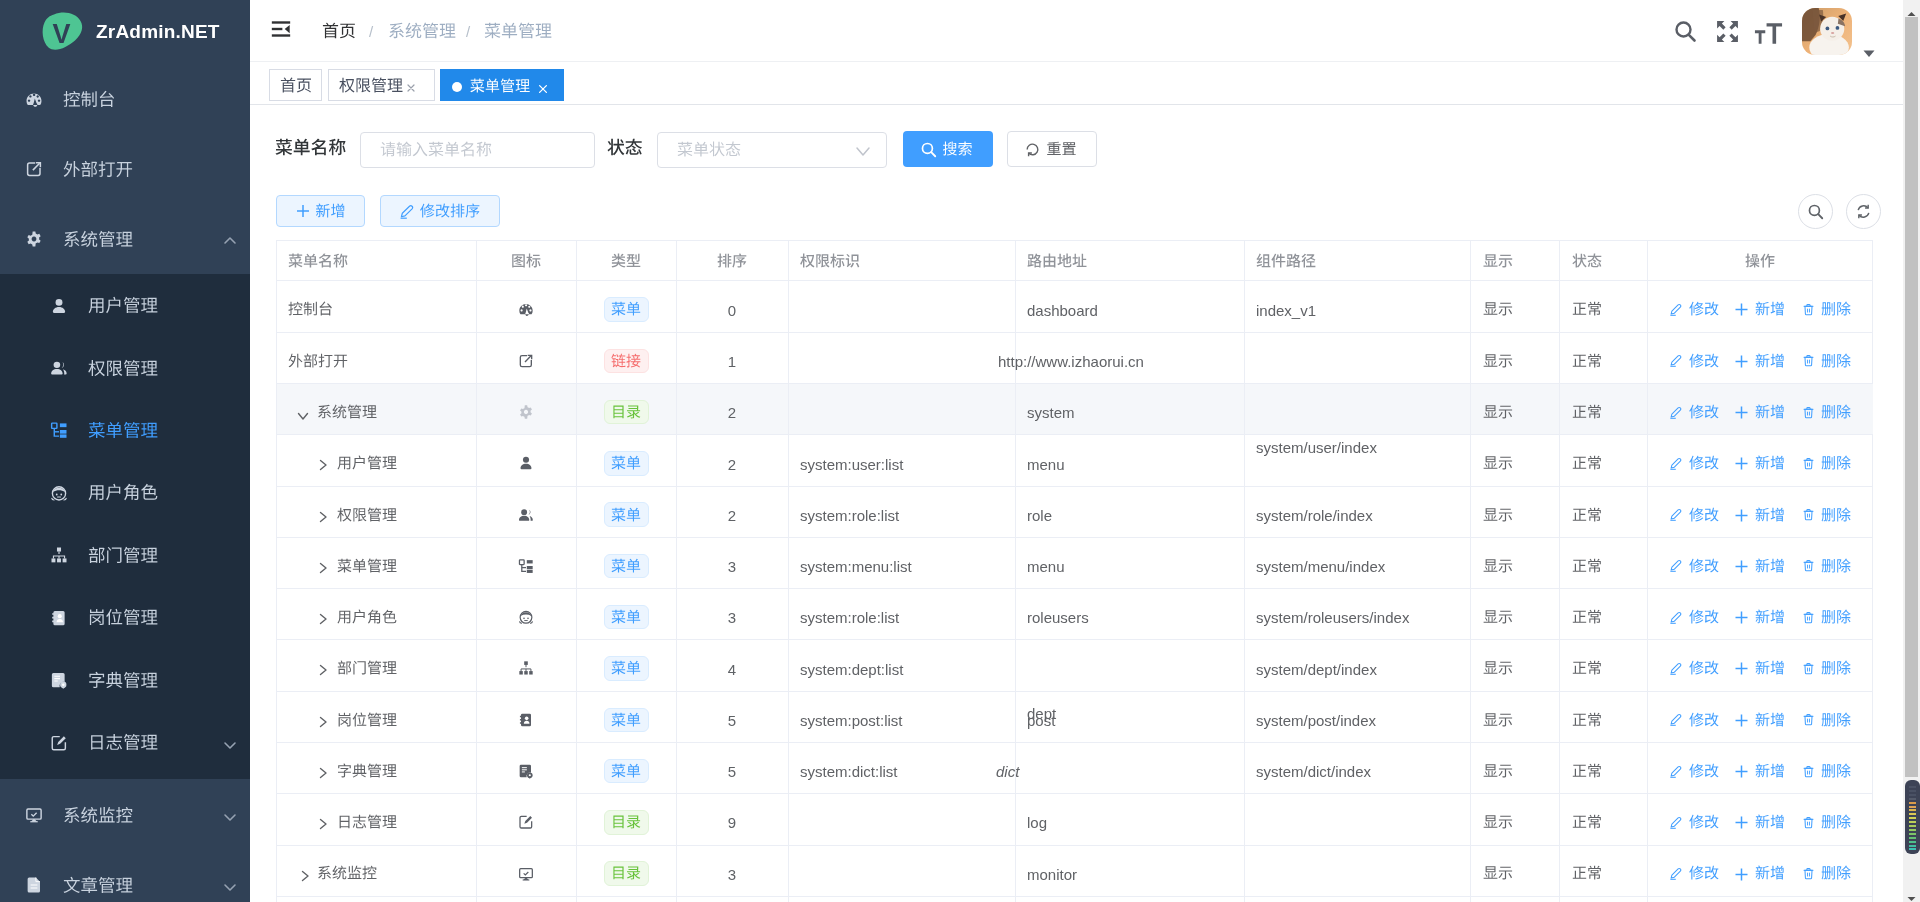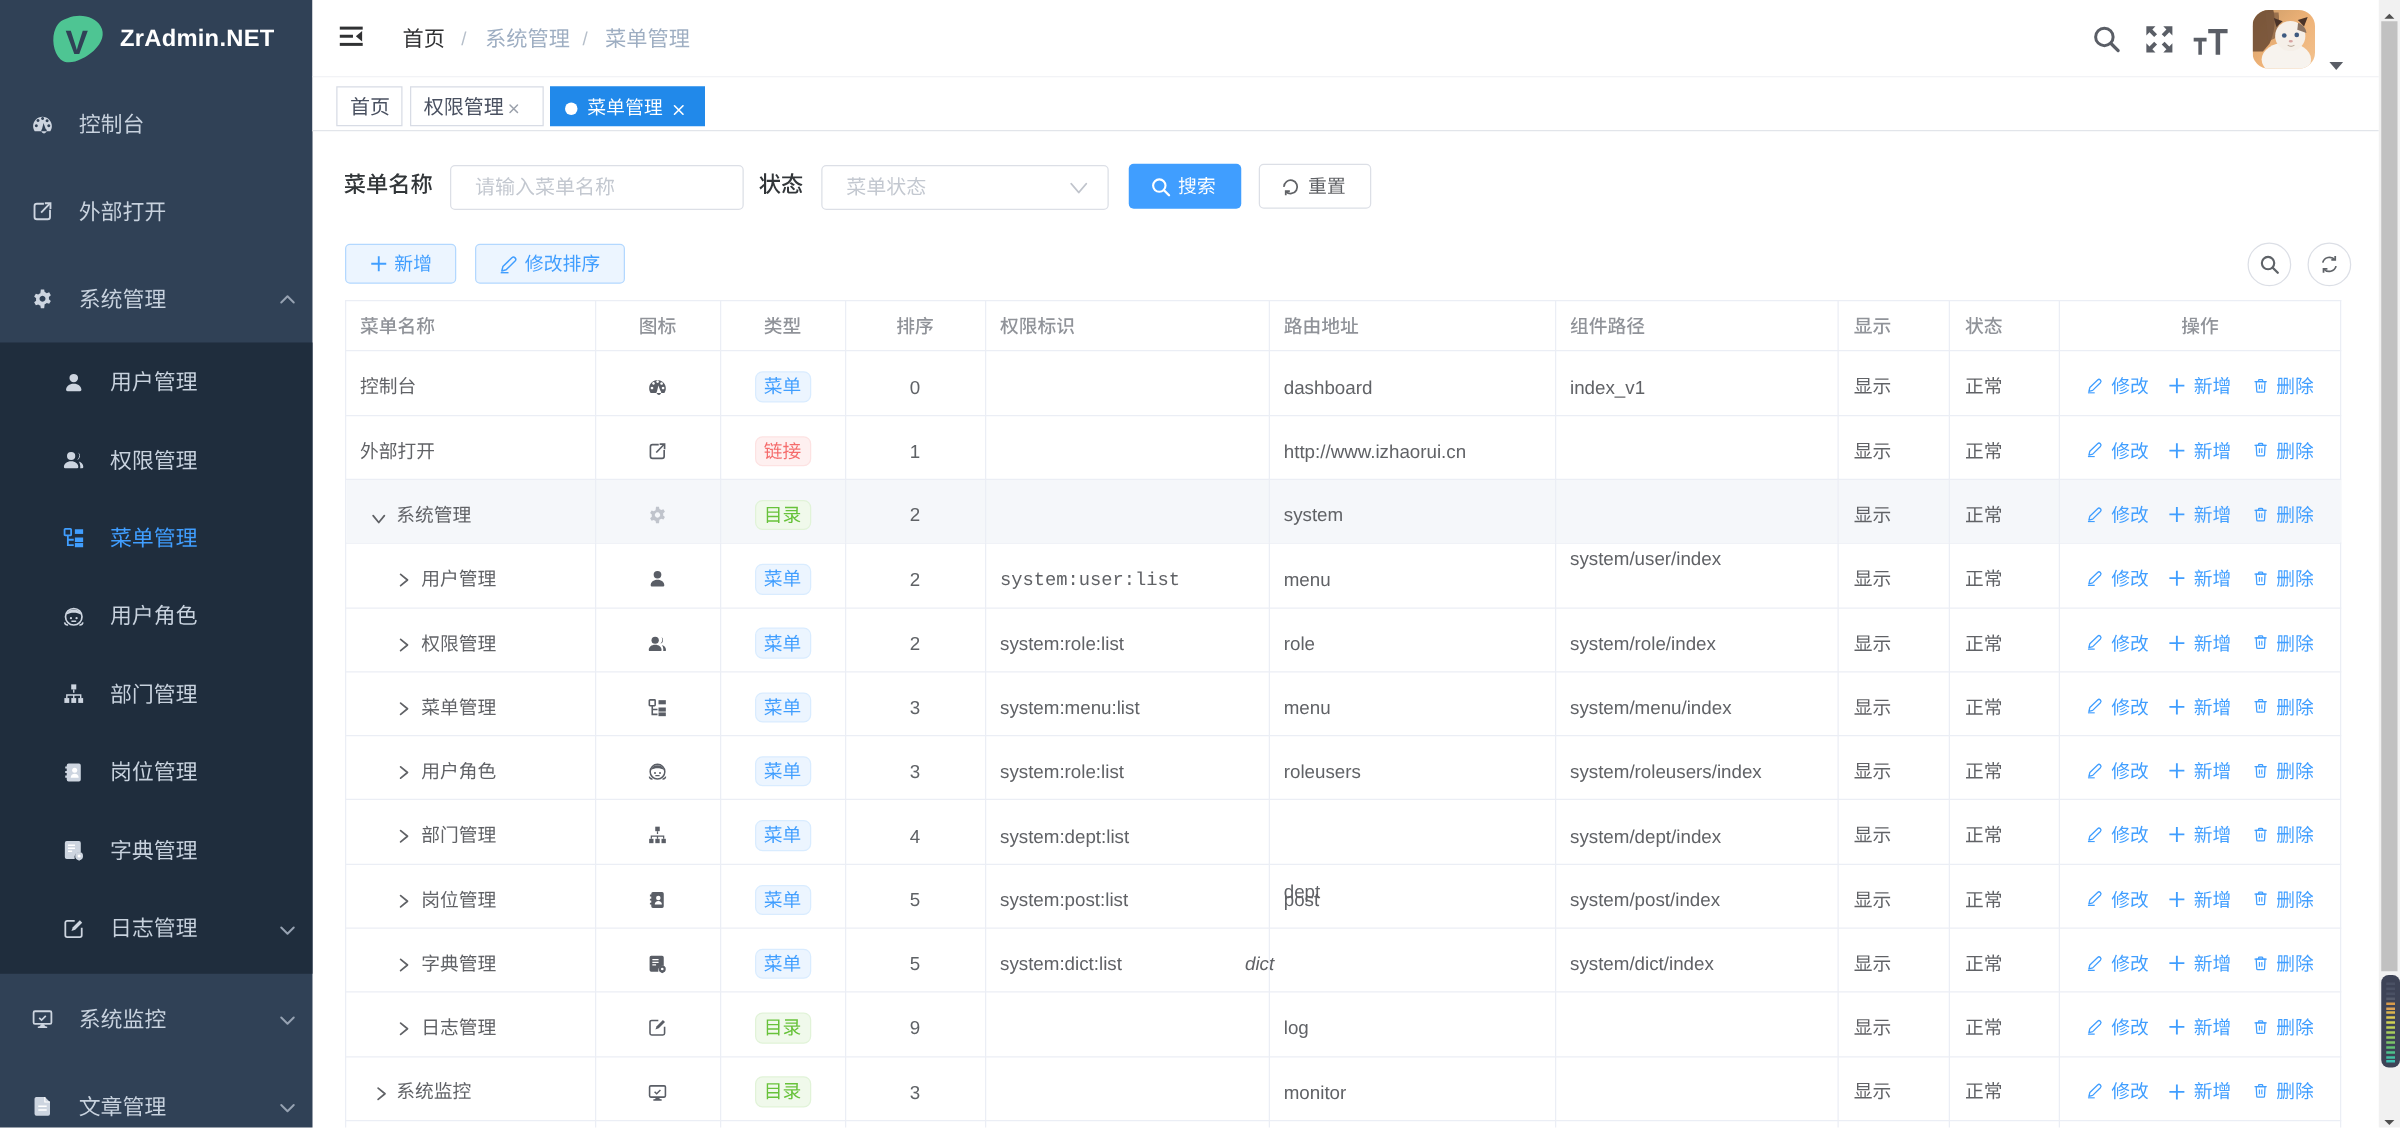--- a/index.html
+++ b/index.html
@@ -484,21 +484,21 @@
       <path d="M10.5 13.5 L19.5 4.2" fill="none" stroke="#5a5e66" stroke-width="2"></path>
       <path d="M14.5 3.5 H20.5 V9.5" fill="none" stroke="#5a5e66" stroke-width="2"></path>
     </svg></div>
 <div class="abs" style="left:603.5px;top:348.5px;width:45px;height:24.5px;background:#fef0f0;border:1px solid #fde2e2;border-radius:6px;"></div>
 <div style="position:absolute;left:611px;top:352.6px;">
     <svg class="t" width="30" height="16" viewBox="0 -13.20 30 15.90">
       <path transform="translate(0,0.00)" d="M5.3 -11.7C5.7 -10.9 6.2 -9.8 6.4 -9.0L7.4 -9.4C7.2 -10.1 6.7 -11.2 6.2 -12.0ZM2.1 -12.6C1.7 -11.2 1.1 -9.8 0.4 -8.8C0.6 -8.6 0.9 -8.1 1.0 -7.8C1.4 -8.4 1.8 -9.1 2.2 -9.9H5.1V-10.9H2.6C2.8 -11.4 2.9 -11.8 3.0 -12.3ZM0.7 -5.0V-4.0H2.4V-1.2C2.4 -0.5 1.9 0.0 1.7 0.2C1.9 0.4 2.2 0.8 2.3 1.0C2.5 0.8 2.8 0.5 5.1 -1.1C5.0 -1.3 4.8 -1.7 4.8 -2.0L3.4 -1.1V-4.0H5.1V-5.0H3.4V-7.1H4.8V-8.1H1.2V-7.1H2.4V-5.0ZM7.8 -4.4V-3.4H10.7V-0.8H11.7V-3.4H14.2V-4.4H11.7V-6.4H13.9L13.9 -7.3H11.7V-9.1H10.7V-7.3H9.1C9.5 -8.1 9.9 -8.9 10.2 -9.8H14.3V-10.8H10.6C10.8 -11.4 10.9 -11.9 11.1 -12.4L10.0 -12.6C9.9 -12.0 9.7 -11.4 9.5 -10.8H7.7V-9.8H9.2C8.9 -9.0 8.7 -8.4 8.5 -8.1C8.3 -7.6 8.1 -7.2 7.8 -7.1C7.9 -6.9 8.1 -6.4 8.2 -6.1C8.3 -6.3 8.8 -6.4 9.3 -6.4H10.7V-4.4ZM7.3 -7.3H4.8V-6.2H6.3V-1.4C5.7 -1.1 5.1 -0.6 4.5 0.0L5.2 1.1C5.8 0.2 6.5 -0.6 6.9 -0.6C7.2 -0.6 7.6 -0.2 8.1 0.2C8.9 0.7 9.8 0.9 11.1 0.9C12.0 0.9 13.5 0.8 14.3 0.8C14.3 0.5 14.5 -0.1 14.6 -0.4C13.6 -0.2 12.0 -0.2 11.1 -0.2C9.9 -0.2 9.0 -0.3 8.3 -0.8C7.9 -1.1 7.6 -1.3 7.3 -1.4Z M21.8 -9.5C22.3 -8.9 22.7 -8.1 22.9 -7.6L23.8 -8.0C23.6 -8.5 23.1 -9.3 22.7 -9.9ZM17.4 -12.6V-9.6H15.6V-8.5H17.4V-5.2C16.6 -5.0 16.0 -4.8 15.4 -4.6L15.7 -3.5L17.4 -4.1V-0.1C17.4 0.1 17.3 0.1 17.1 0.1C17.0 0.1 16.4 0.1 15.9 0.1C16.0 0.4 16.1 0.9 16.2 1.2C17.0 1.2 17.6 1.1 17.9 0.9C18.3 0.8 18.4 0.5 18.4 -0.1V-4.4L19.9 -4.9L19.8 -6.0L18.4 -5.5V-8.5H19.9V-9.6H18.4V-12.6ZM23.5 -12.3C23.8 -11.9 24.0 -11.5 24.2 -11.0H20.7V-10.0H28.9V-11.0H25.4C25.2 -11.5 24.9 -12.0 24.6 -12.5ZM26.5 -9.9C26.3 -9.2 25.7 -8.2 25.3 -7.5H20.2V-6.5H29.3V-7.5H26.4C26.8 -8.1 27.2 -8.9 27.6 -9.6ZM26.5 -3.9C26.2 -3.0 25.7 -2.2 25.1 -1.6C24.2 -2.0 23.4 -2.3 22.6 -2.5C22.8 -2.9 23.2 -3.4 23.5 -3.9ZM21.0 -2.0C22.0 -1.7 23.1 -1.4 24.1 -0.9C23.0 -0.3 21.6 0.0 19.8 0.2C20.0 0.4 20.2 0.9 20.3 1.2C22.4 0.9 24.1 0.4 25.2 -0.4C26.5 0.1 27.6 0.7 28.3 1.2L29.0 0.4C28.3 -0.1 27.3 -0.7 26.1 -1.2C26.8 -1.9 27.3 -2.8 27.6 -3.9H29.4V-4.9H24.0C24.3 -5.4 24.5 -5.8 24.7 -6.3L23.6 -6.5C23.4 -6.0 23.2 -5.4 22.9 -4.9H20.0V-3.9H22.3C21.9 -3.2 21.4 -2.6 21.0 -2.0Z" fill="#f56c6c"></path>
     </svg>
   </div>
 <div class="lat" style="left:676px;top:353.9px;width:112px;text-align:center;color:#5f6266;">1</div>
-<div class="lat" style="left:1027px;top:353.9px;">http://www.izhaorui.cn</div>
+<div class="lat" style="left:998px;top:353.9px;">http://www.izhaorui.cn</div>
 <div style="position:absolute;left:1483px;top:352.6px;">
     <svg class="t" width="30" height="16" viewBox="0 -13.20 30 15.90">
       <path transform="translate(0,0.00)" d="M3.7 -8.5H11.4V-7.0H3.7ZM3.7 -11.0H11.4V-9.4H3.7ZM2.6 -11.9V-6.1H12.5V-11.9ZM12.3 -5.0C11.8 -4.0 10.9 -2.7 10.2 -1.9L11.1 -1.5C11.8 -2.3 12.6 -3.4 13.3 -4.5ZM1.9 -4.5C2.5 -3.5 3.2 -2.2 3.5 -1.4L4.5 -1.8C4.1 -2.6 3.4 -3.9 2.7 -4.8ZM8.6 -5.5V-0.6H6.3V-5.5H5.3V-0.6H0.6V0.5H14.4V-0.6H9.6V-5.5Z M18.5 -5.3C17.9 -3.6 16.8 -1.9 15.5 -0.8C15.8 -0.7 16.3 -0.4 16.6 -0.2C17.7 -1.3 18.9 -3.1 19.7 -5.0ZM25.3 -4.8C26.3 -3.4 27.5 -1.4 27.9 -0.1L29.0 -0.7C28.6 -1.9 27.4 -3.8 26.3 -5.2ZM17.2 -11.5V-10.4H27.8V-11.5ZM15.9 -7.8V-6.7H21.9V-0.3C21.9 -0.0 21.8 0.0 21.6 0.0C21.3 0.0 20.3 0.0 19.3 0.0C19.4 0.3 19.6 0.8 19.7 1.2C21.0 1.2 21.9 1.2 22.4 1.0C22.9 0.8 23.1 0.5 23.1 -0.3V-6.7H29.1V-7.8Z" fill="#606266"></path>
     </svg>
   </div>
 <div style="position:absolute;left:1572px;top:352.6px;">
     <svg class="t" width="30" height="16" viewBox="0 -13.20 30 15.90">
       <path transform="translate(0,0.00)" d="M2.8 -7.6V-0.6H0.8V0.5H14.2V-0.6H8.5V-5.3H13.2V-6.4H8.5V-10.4H13.8V-11.5H1.3V-10.4H7.3V-0.6H4.0V-7.6Z M19.7 -7.4H25.4V-5.9H19.7ZM17.3 -3.8V0.5H18.4V-2.8H22.1V1.2H23.3V-2.8H26.8V-0.7C26.8 -0.5 26.7 -0.4 26.5 -0.4C26.2 -0.4 25.4 -0.4 24.5 -0.4C24.7 -0.1 24.9 0.3 24.9 0.6C26.1 0.6 26.8 0.6 27.3 0.4C27.8 0.3 27.9 -0.1 27.9 -0.6V-3.8H23.3V-5.0H26.5V-8.2H18.6V-5.0H22.1V-3.8ZM17.5 -12.0C18.0 -11.5 18.5 -10.8 18.7 -10.3H16.3V-7.0H17.4V-9.3H27.7V-7.0H28.8V-10.3H23.2V-12.6H22.0V-10.3H18.9L19.8 -10.7C19.5 -11.2 19.0 -11.9 18.5 -12.5ZM26.4 -12.5C26.1 -11.9 25.6 -11.1 25.2 -10.7L26.1 -10.3C26.5 -10.7 27.1 -11.4 27.6 -12.1Z" fill="#606266"></path>
     </svg>
   </div>
@@ -599,21 +599,21 @@
       <ellipse cx="12" cy="7.2" rx="4.6" ry="4.4" fill="#5a5e66"></ellipse>
       <path d="M12 13.2 c-4.8 0 -8.2 2.9 -8.2 6.6 a1.5 1.5 0 0 0 1.5 1.5 h13.4 a1.5 1.5 0 0 0 1.5 -1.5 c0 -3.7 -3.4 -6.6 -8.2 -6.6 Z" fill="#5a5e66"></path>
     </svg></div>
 <div class="abs" style="left:603.5px;top:451.1px;width:45px;height:24.5px;background:#ecf5ff;border:1px solid #d9ecff;border-radius:6px;"></div>
 <div style="position:absolute;left:611px;top:455.2px;">
     <svg class="t" width="30" height="16" viewBox="0 -13.20 30 15.90">
       <path transform="translate(0,0.00)" d="M12.2 -9.7C9.7 -9.1 5.1 -8.8 1.4 -8.7C1.5 -8.4 1.6 -8.0 1.6 -7.7C5.5 -7.8 10.1 -8.1 13.1 -8.8ZM2.0 -6.9C2.6 -6.3 3.2 -5.3 3.4 -4.7L4.4 -5.1C4.2 -5.7 3.6 -6.7 3.0 -7.3ZM6.2 -7.3C6.6 -6.7 7.0 -5.8 7.1 -5.2L8.1 -5.6C8.0 -6.1 7.6 -7.0 7.2 -7.6ZM12.1 -7.9C11.7 -7.0 11.0 -5.7 10.4 -5.0L11.3 -4.6C11.9 -5.3 12.6 -6.5 13.2 -7.5ZM9.4 -12.6V-11.5H5.5V-12.6H4.4V-11.5H0.9V-10.5H4.4V-9.3H5.5V-10.5H9.4V-9.5H10.6V-10.5H14.1V-11.5H10.6V-12.6ZM6.9 -5.1V-4.0H0.9V-2.9H5.9C4.5 -1.7 2.4 -0.6 0.5 -0.1C0.8 0.2 1.1 0.6 1.3 0.9C3.3 0.2 5.4 -1.1 6.9 -2.6V1.2H8.1V-2.6C9.4 -1.1 11.6 0.2 13.7 0.8C13.8 0.5 14.2 0.1 14.4 -0.2C12.4 -0.7 10.3 -1.7 9.0 -2.9H14.2V-4.0H8.1V-5.1Z M18.3 -6.6H21.9V-4.9H18.3ZM23.0 -6.6H26.8V-4.9H23.0ZM18.3 -9.0H21.9V-7.5H18.3ZM23.0 -9.0H26.8V-7.5H23.0ZM25.6 -12.5C25.3 -11.8 24.7 -10.7 24.1 -10.0H20.5L21.1 -10.3C20.8 -10.9 20.1 -11.9 19.5 -12.5L18.5 -12.1C19.1 -11.5 19.7 -10.6 20.0 -10.0H17.2V-4.0H21.9V-2.5H15.8V-1.5H21.9V1.2H23.0V-1.5H29.2V-2.5H23.0V-4.0H27.9V-10.0H25.4C25.9 -10.6 26.4 -11.4 26.9 -12.1Z" fill="#409eff"></path>
     </svg>
   </div>
 <div class="lat" style="left:676px;top:456.5px;width:112px;text-align:center;color:#5f6266;">2</div>
-<div class="lat" style="left:800px;top:456.5px;font-family:Liberation Mono, monospace;">system:user:list</div>
+<div class="lat" style="left:800px;top:456.5px;">system:user:list</div>
 <div class="lat" style="left:1027px;top:456.5px;">menu</div>
 <div class="lat" style="left:1256px;top:440px;">system/user/index</div>
 <div style="position:absolute;left:1483px;top:455.2px;">
     <svg class="t" width="30" height="16" viewBox="0 -13.20 30 15.90">
       <path transform="translate(0,0.00)" d="M3.7 -8.5H11.4V-7.0H3.7ZM3.7 -11.0H11.4V-9.4H3.7ZM2.6 -11.9V-6.1H12.5V-11.9ZM12.3 -5.0C11.8 -4.0 10.9 -2.7 10.2 -1.9L11.1 -1.5C11.8 -2.3 12.6 -3.4 13.3 -4.5ZM1.9 -4.5C2.5 -3.5 3.2 -2.2 3.5 -1.4L4.5 -1.8C4.1 -2.6 3.4 -3.9 2.7 -4.8ZM8.6 -5.5V-0.6H6.3V-5.5H5.3V-0.6H0.6V0.5H14.4V-0.6H9.6V-5.5Z M18.5 -5.3C17.9 -3.6 16.8 -1.9 15.5 -0.8C15.8 -0.7 16.3 -0.4 16.6 -0.2C17.7 -1.3 18.9 -3.1 19.7 -5.0ZM25.3 -4.8C26.3 -3.4 27.5 -1.4 27.9 -0.1L29.0 -0.7C28.6 -1.9 27.4 -3.8 26.3 -5.2ZM17.2 -11.5V-10.4H27.8V-11.5ZM15.9 -7.8V-6.7H21.9V-0.3C21.9 -0.0 21.8 0.0 21.6 0.0C21.3 0.0 20.3 0.0 19.3 0.0C19.4 0.3 19.6 0.8 19.7 1.2C21.0 1.2 21.9 1.2 22.4 1.0C22.9 0.8 23.1 0.5 23.1 -0.3V-6.7H29.1V-7.8Z" fill="#606266"></path>
     </svg>
   </div>
 <div style="position:absolute;left:1572px;top:455.2px;">
     <svg class="t" width="30" height="16" viewBox="0 -13.20 30 15.90">
       <path transform="translate(0,0.00)" d="M2.8 -7.6V-0.6H0.8V0.5H14.2V-0.6H8.5V-5.3H13.2V-6.4H8.5V-10.4H13.8V-11.5H1.3V-10.4H7.3V-0.6H4.0V-7.6Z M19.7 -7.4H25.4V-5.9H19.7ZM17.3 -3.8V0.5H18.4V-2.8H22.1V1.2H23.3V-2.8H26.8V-0.7C26.8 -0.5 26.7 -0.4 26.5 -0.4C26.2 -0.4 25.4 -0.4 24.5 -0.4C24.7 -0.1 24.9 0.3 24.9 0.6C26.1 0.6 26.8 0.6 27.3 0.4C27.8 0.3 27.9 -0.1 27.9 -0.6V-3.8H23.3V-5.0H26.5V-8.2H18.6V-5.0H22.1V-3.8ZM17.5 -12.0C18.0 -11.5 18.5 -10.8 18.7 -10.3H16.3V-7.0H17.4V-9.3H27.7V-7.0H28.8V-10.3H23.2V-12.6H22.0V-10.3H18.9L19.8 -10.7C19.5 -11.2 19.0 -11.9 18.5 -12.5ZM26.4 -12.5C26.1 -11.9 25.6 -11.1 25.2 -10.7L26.1 -10.3C26.5 -10.7 27.1 -11.4 27.6 -12.1Z" fill="#606266"></path>

